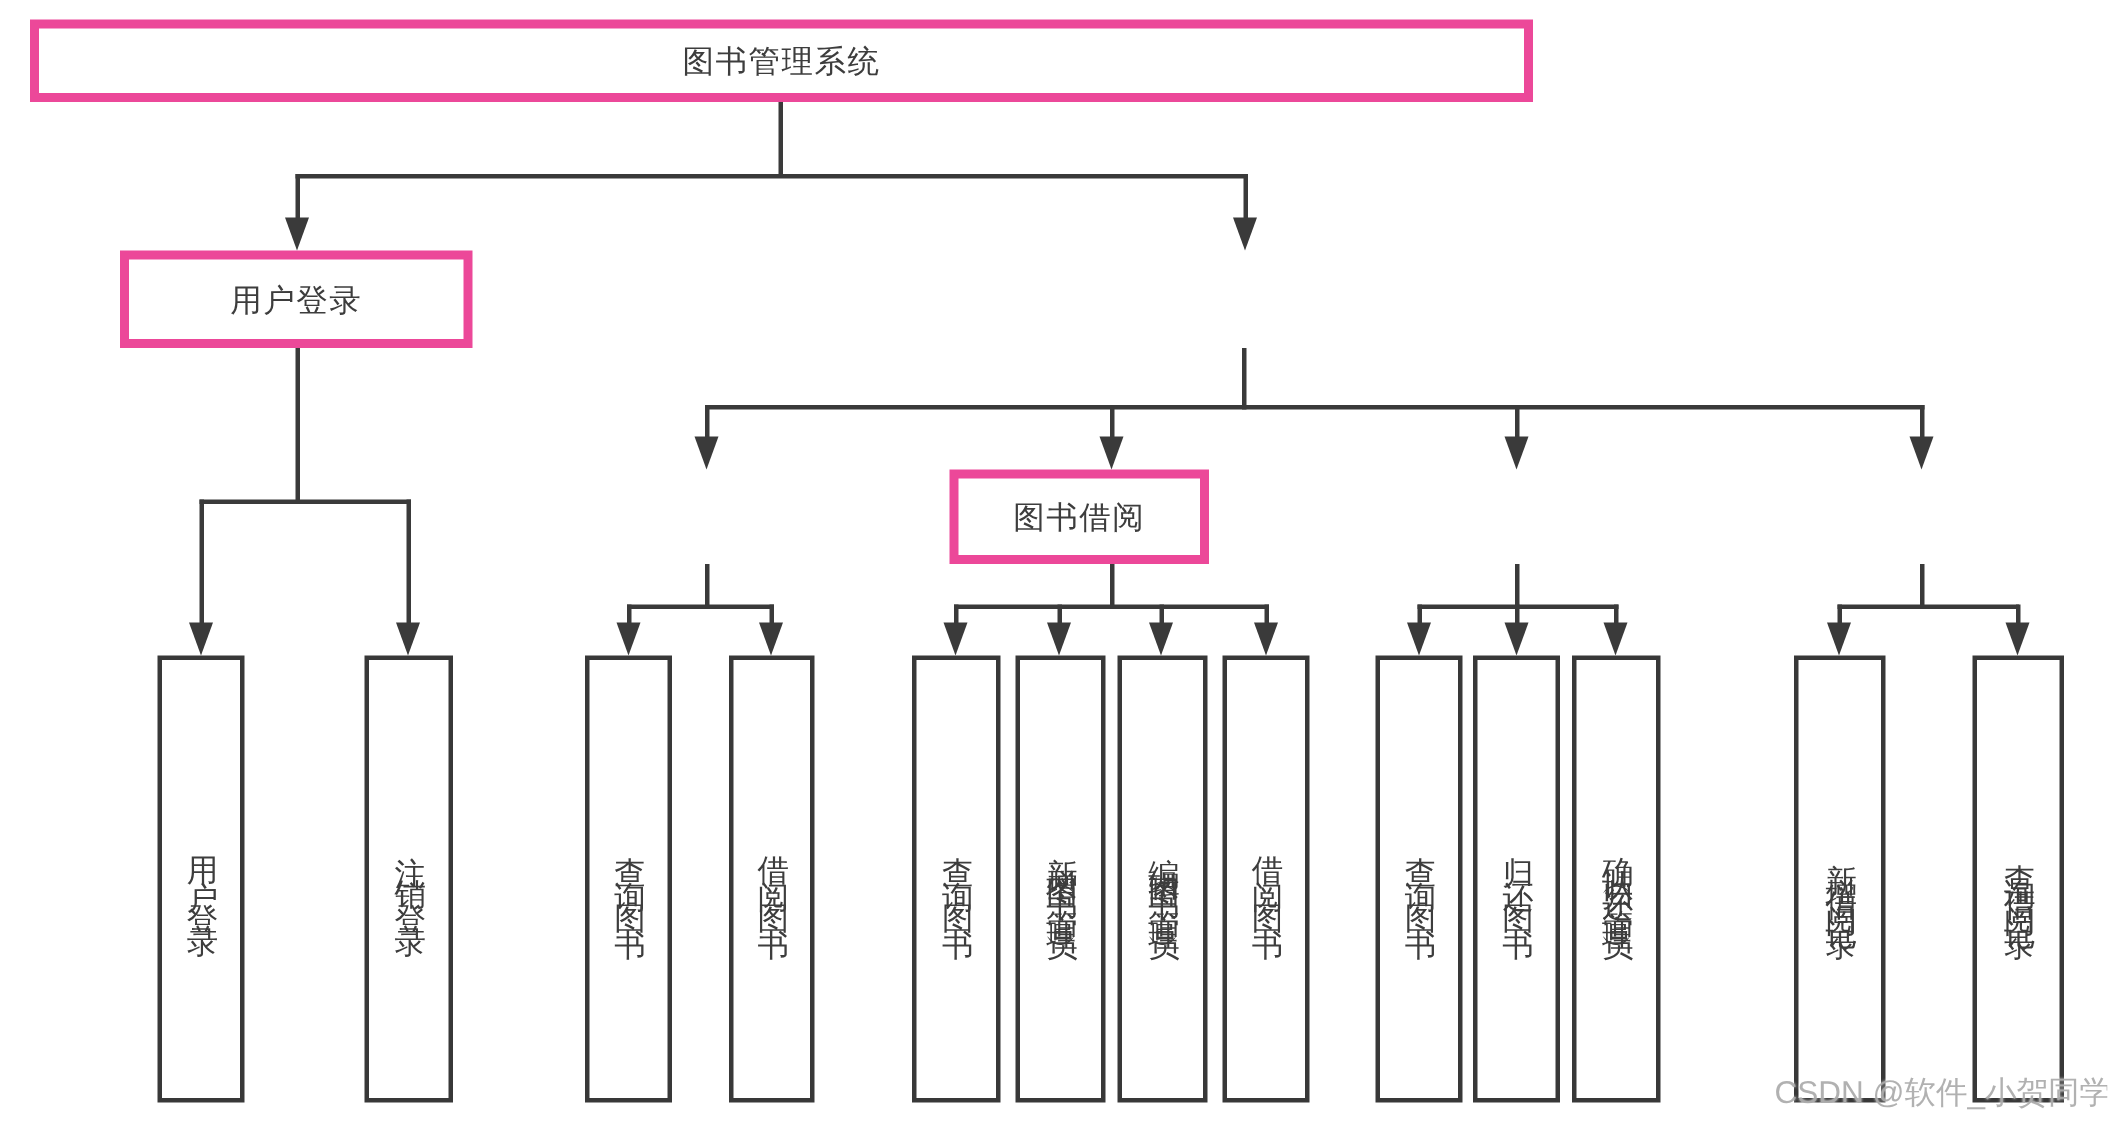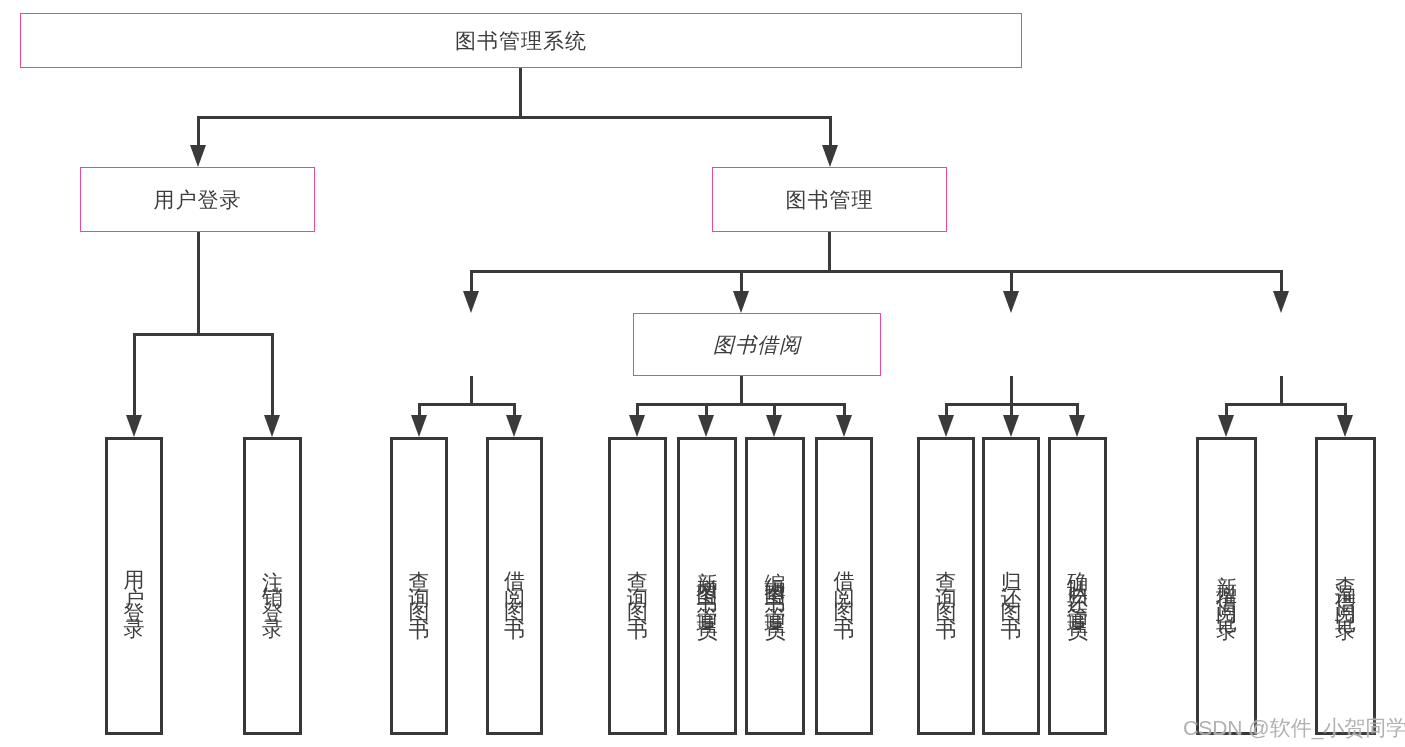--- a/index.html
+++ b/index.html
@@ -7,21 +7,21 @@
     position: relative;
     width: 1405px;
     height: 747px;
     background: #ffffff;
     overflow: hidden;
     font-family: "Liberation Sans", sans-serif;
   }
   .box {
     position: absolute;
     box-sizing: border-box;
-    border: 1px solid #ec4899;
+    border: 6px solid #ec4899;
     background: #ffffff;
     display: flex;
     align-items: center;
     justify-content: center;
     color: #3d3d3d;
     font-size: 21px;
     letter-spacing: 1px;
   }
   .vbox {
     position: absolute;
@@ -68,26 +68,23 @@
 <div id="canvas">
 
   <div class="box" style="left:20px; top:13px; width:1002px; height:55px;">
     <span>图书管理系统</span>
   </div>
 
   <div class="box" style="left:80px; top:167px; width:235px; height:65px;">
     <span>用户登录</span>
   </div>
 
-  <div class="box" style="left:712px; top:167px; width:235px; height:65px;">
-    <span>图书管理</span>
-  </div>
-
-
-  <div class="box" style="left:633px; top:313px; width:248px; height:63px;font-style:italic;">
+
+
+  <div class="box" style="left:633px; top:313px; width:173px; height:63px;">
     <span>图书借阅</span>
   </div>
 
 
 
   <div class="vbox" style="left:105px; top:437px; width:58px; height:298px;">
     <span class="vtext ls4">用户登录</span>
   </div>
 
   <div class="vbox" style="left:243px; top:437px; width:59px; height:298px;">

